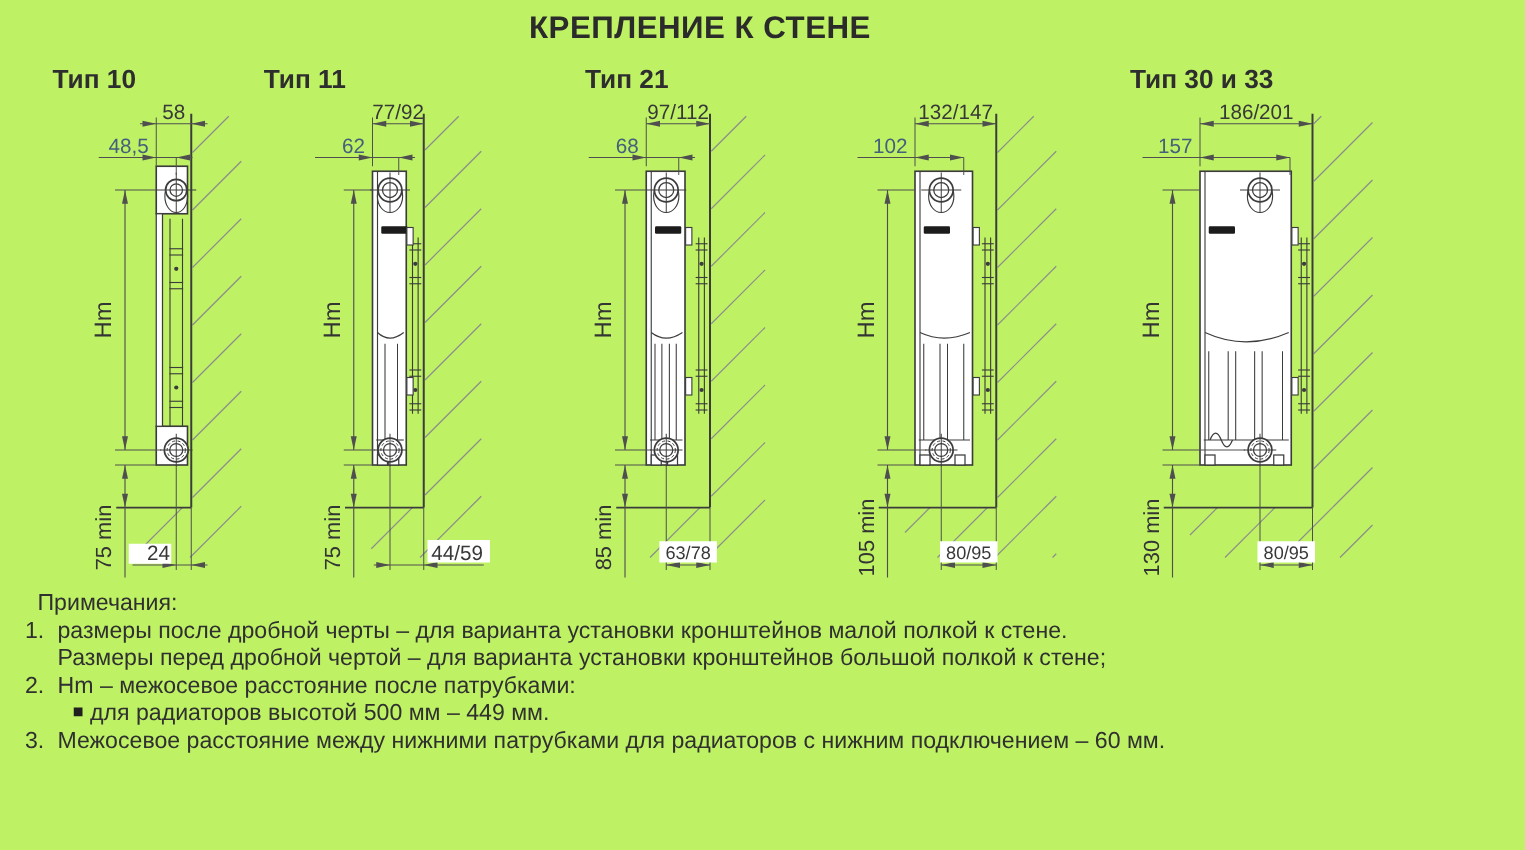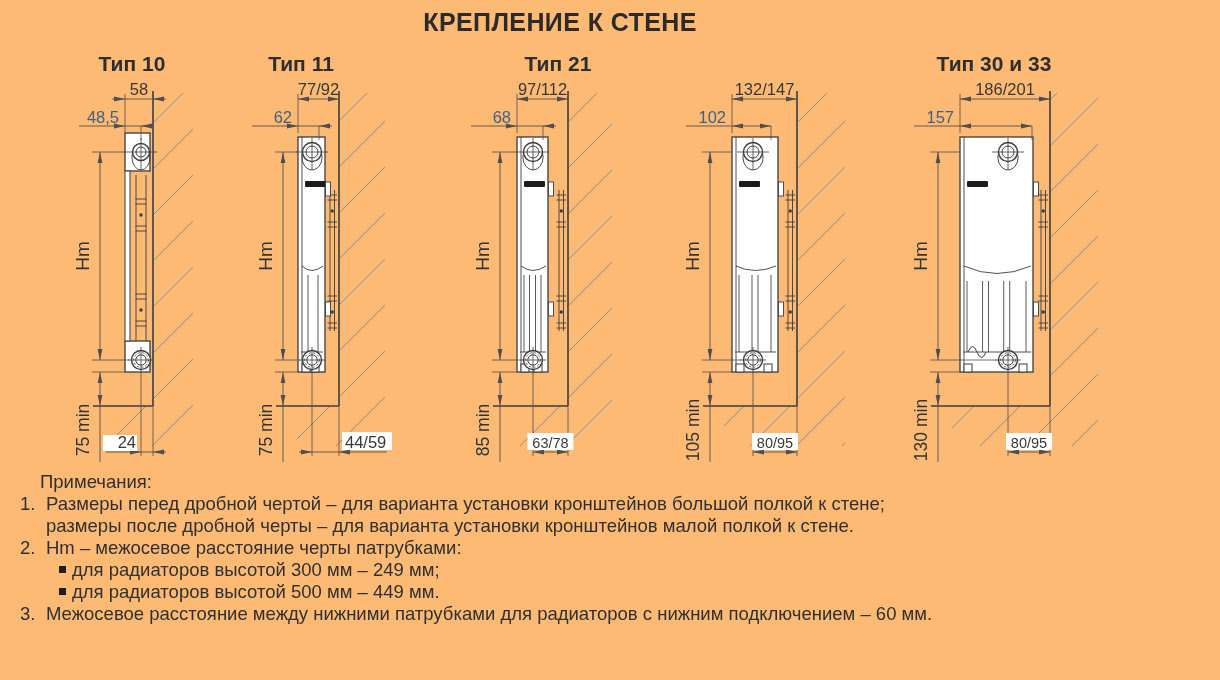--- a/index.html
+++ b/index.html
@@ -1,25 +1,25 @@
 <!DOCTYPE html>
 <html><head>
 <meta charset="utf-8">
 <style>
   html,body{margin:0;padding:0;background:#fff;}
-  #page{position:relative;width:1220px;height:680px;background:#fdba74;overflow:hidden;
+  #page{position:relative;width:1220px;height:680px;background:#bef264;overflow:hidden;
         font-family:"Liberation Sans", sans-serif;}
   #page-title{position:absolute;top:8px;left:0;width:1120px;text-align:center;
         font-size:25px;font-weight:700;color:#2b2b2b;letter-spacing:.4px;}
-  .type-heading{position:absolute;top:52px;width:180px;text-align:center;
+  .type-heading{position:absolute;top:52px;width:180px;text-align:left;
         font-size:21px;font-weight:600;color:#2e2e2e;}
   #diagram-svg{position:absolute;left:0;top:0;}
   #notes{position:absolute;left:20px;top:471px;width:1180px;color:#303030;
         font-size:18.5px;line-height:22px;}
-  .notes-heading{margin-left:20px;}
+  .notes-heading{margin-left:10px;}
   .note-item{display:flex;align-items:flex-start;}
   .note-item .num{width:26px;flex:0 0 26px;text-align:left;}
   .note-body{flex:1;}
   .bullet-line{display:flex;align-items:baseline;margin-left:13px;}
   .sq{width:7px;height:7px;background:#1f1f1f;flex:0 0 7px;margin-right:6px;
       position:relative;top:-3px;}
 </style>
 </head>
 <body>
 
@@ -462,32 +462,28 @@
           <text x="1029" y="447.5" font-size="14.5" text-anchor="middle" fill="#383838" font-family="&quot;Liberation Sans&quot;, sans-serif">80/95</text>
         </g>
       </g>
     </svg>
 
   <div id="notes">
     <div class="notes-heading">Примечания:</div>
     <div class="note-item">
       <span class="num">1.</span>
       <div class="note-body">
+        <div>размеры после дробной черты – для варианта установки кронштейнов малой полкой к стене.</div>
         <div>Размеры перед дробной чертой – для варианта установки кронштейнов большой полкой к стене;</div>
-        <div>размеры после дробной черты – для варианта установки кронштейнов малой полкой к стене.</div>
       </div>
     </div>
     <div class="note-item">
       <span class="num">2.</span>
       <div class="note-body">
-        <div>Hm – межосевое расстояние черты патрубками:</div>
-        <div class="bullet-line">
-          <span class="sq"></span>
-          <span>для радиаторов высотой 300 мм – 249 мм;</span>
-        </div>
+        <div>Hm – межосевое расстояние после патрубками:</div>
         <div class="bullet-line">
           <span class="sq"></span>
           <span>для радиаторов высотой 500 мм – 449 мм.</span>
         </div>
       </div>
     </div>
     <div class="note-item">
       <span class="num">3.</span>
       <div class="note-body">
         <div>Межосевое расстояние между нижними патрубками для радиаторов с нижним подключением – 60 мм.</div>

